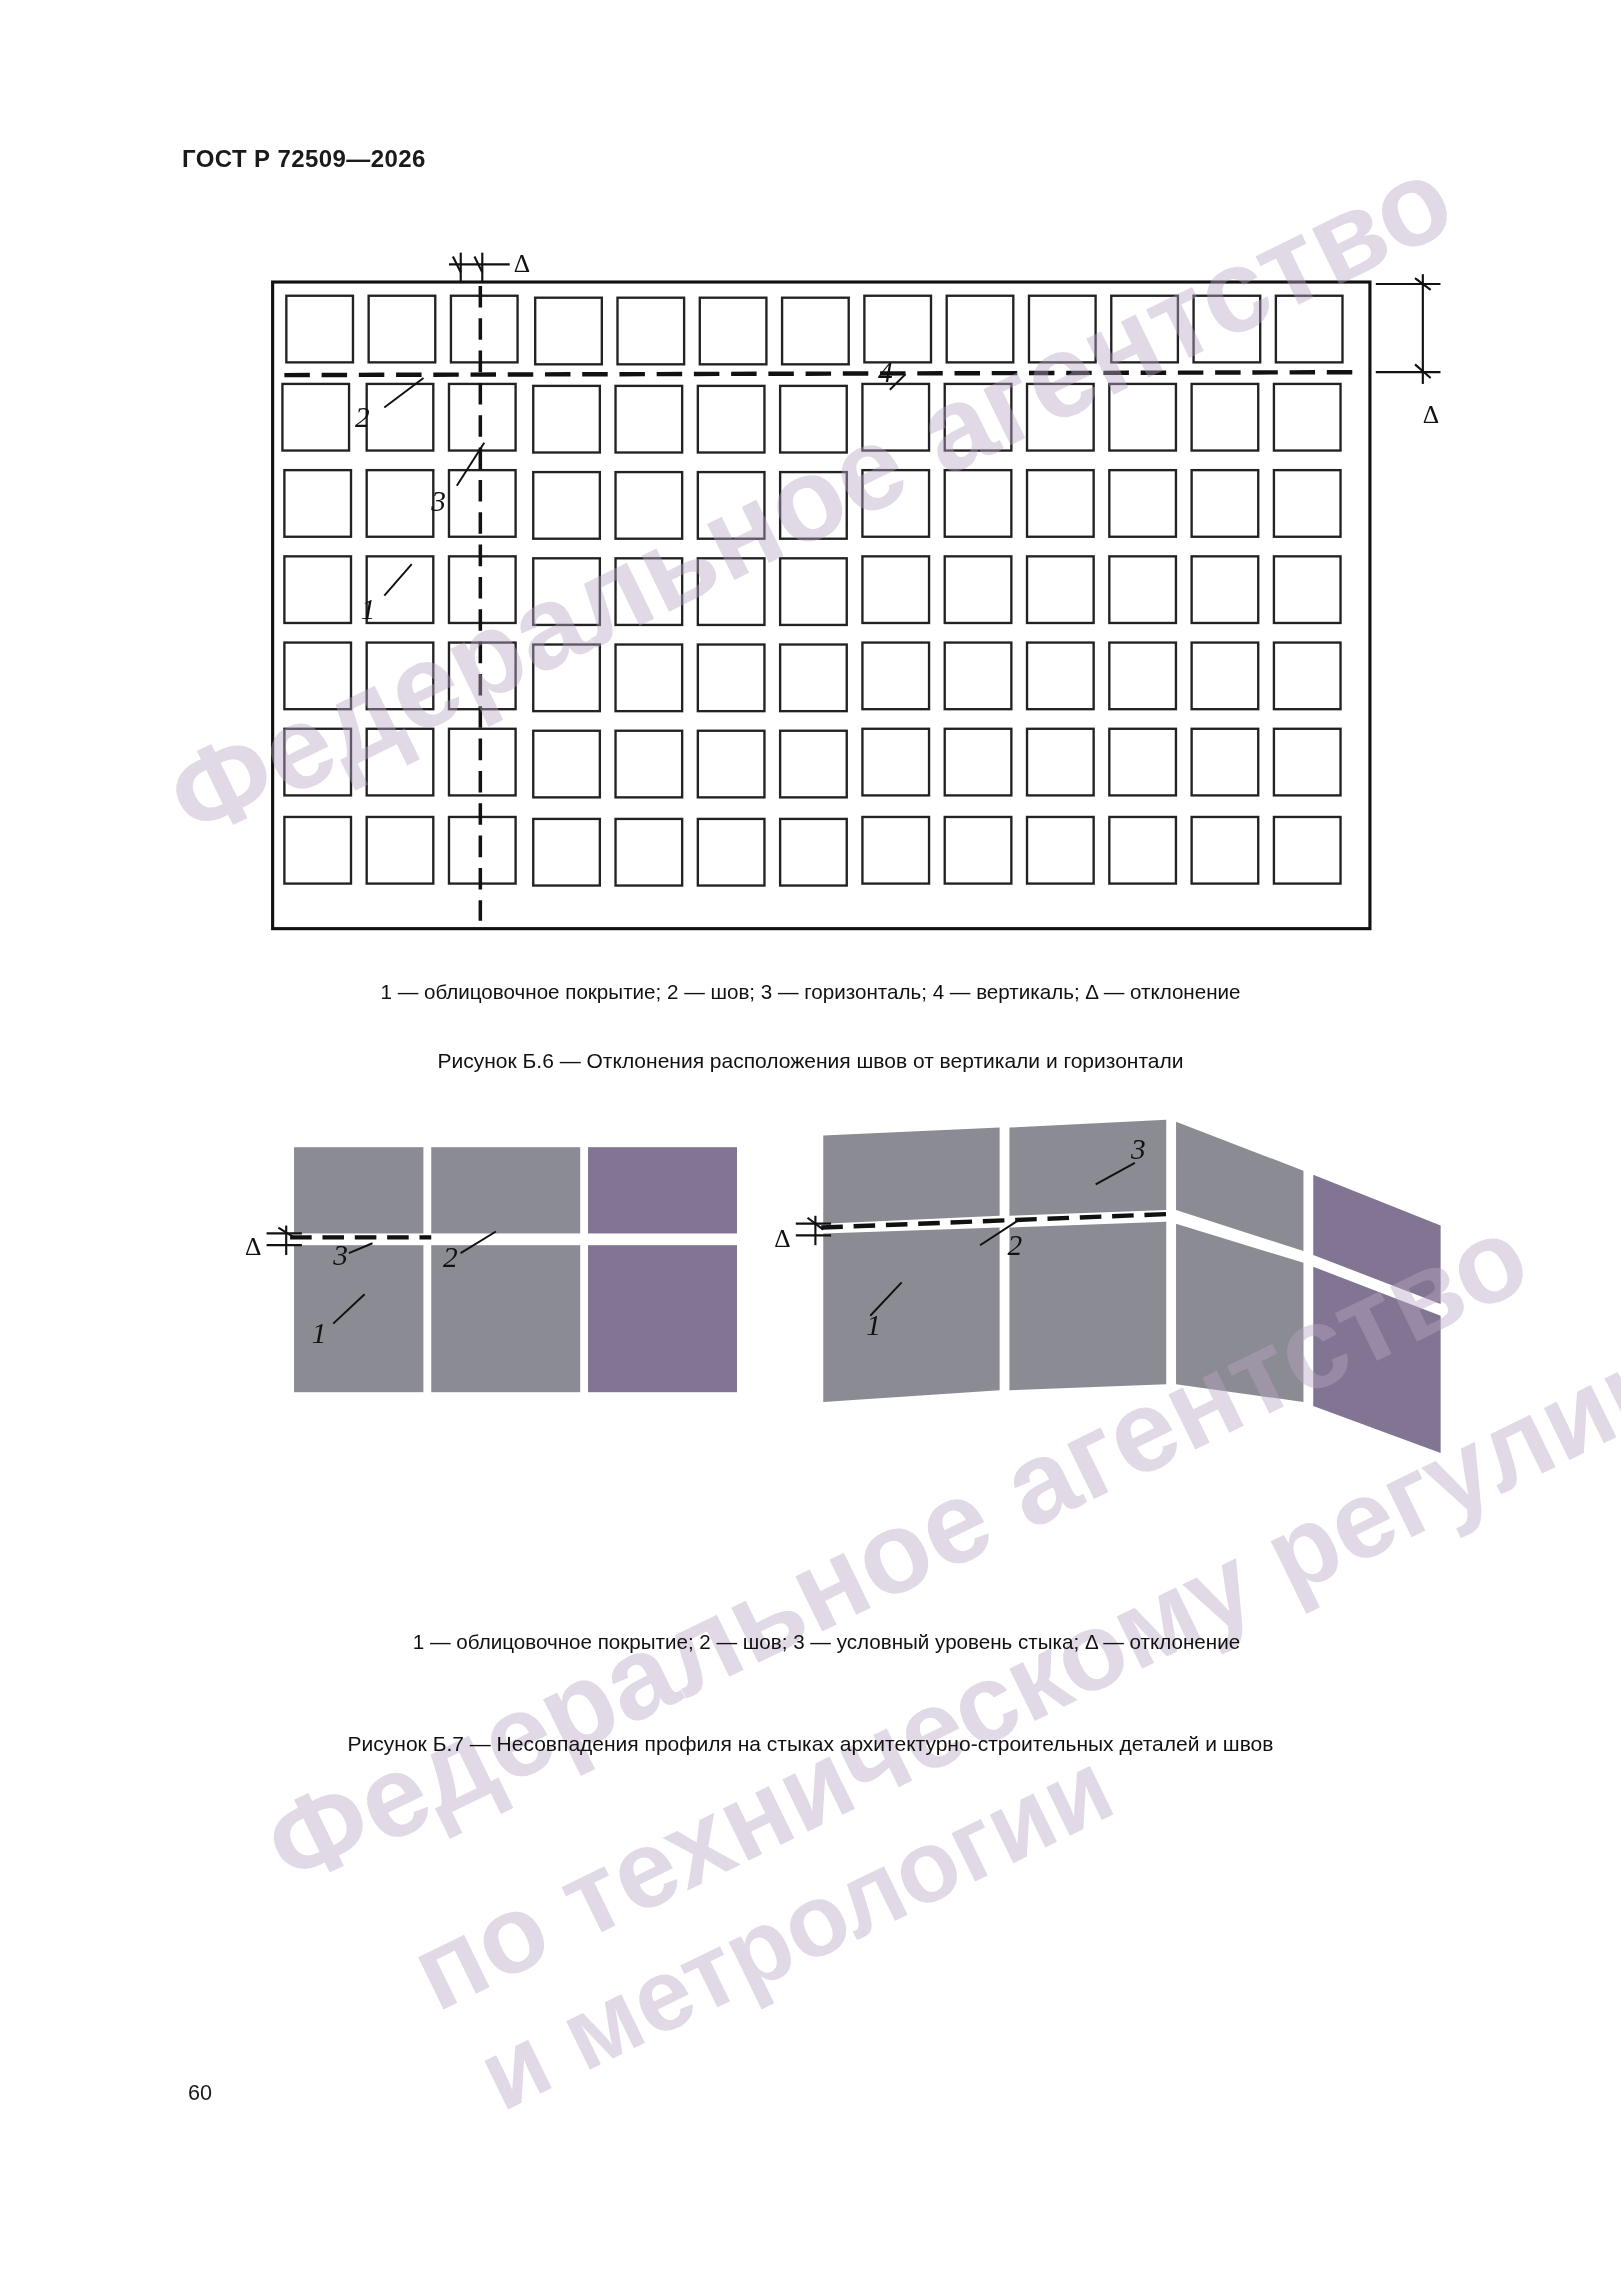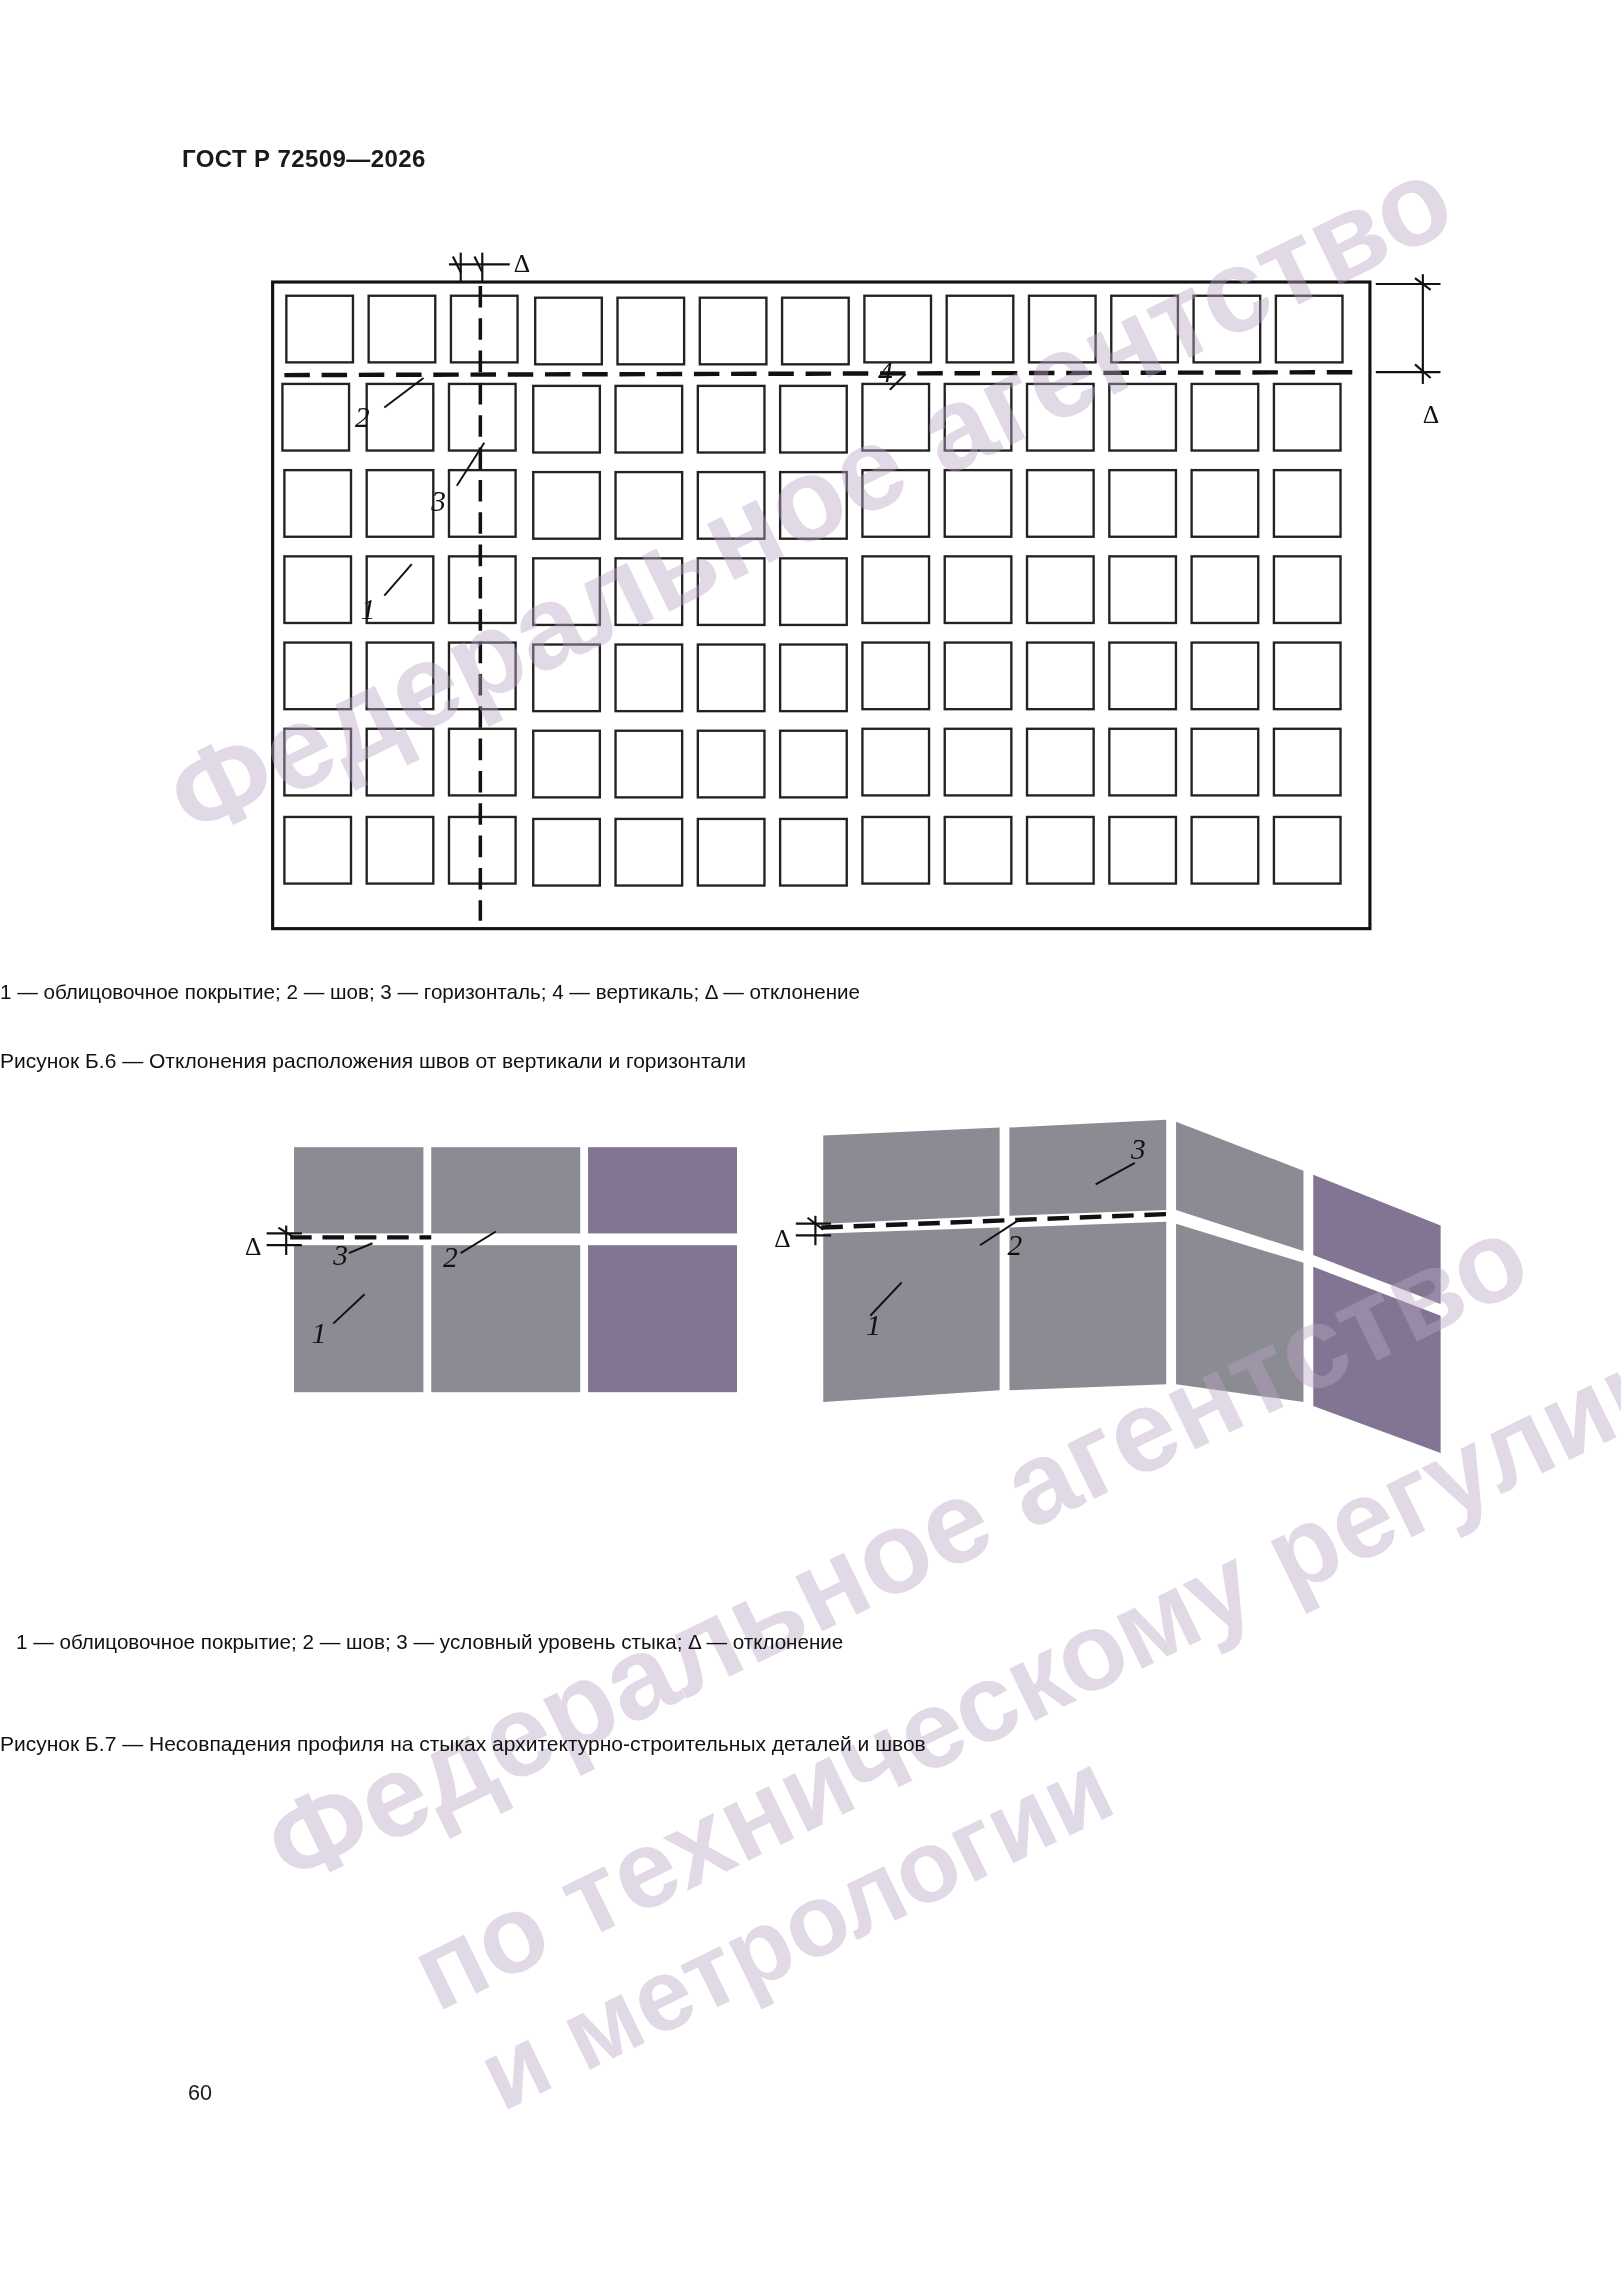--- a/index.html
+++ b/index.html
@@ -95,21 +95,21 @@
 
   .legend-b6 { top: 980px; }
   .caption-b6 { top: 1049px; }
   .legend-b7 { top: 1630px; margin-left: 16px; }
   .caption-b7 { top: 1684px; margin-top: 48px; }
 
   .legend-line, .caption-line {
     position: absolute;
     left: 0;
     width: 1621px;
-    text-align: left;
+    text-align: center;
     font-size: 21px;
     color: #111;
     z-index: 6;
   }
   .legend-line { font-size: 20.6px; }
 
   svg { display: block; }
 </style>
 </head>
 <body>

